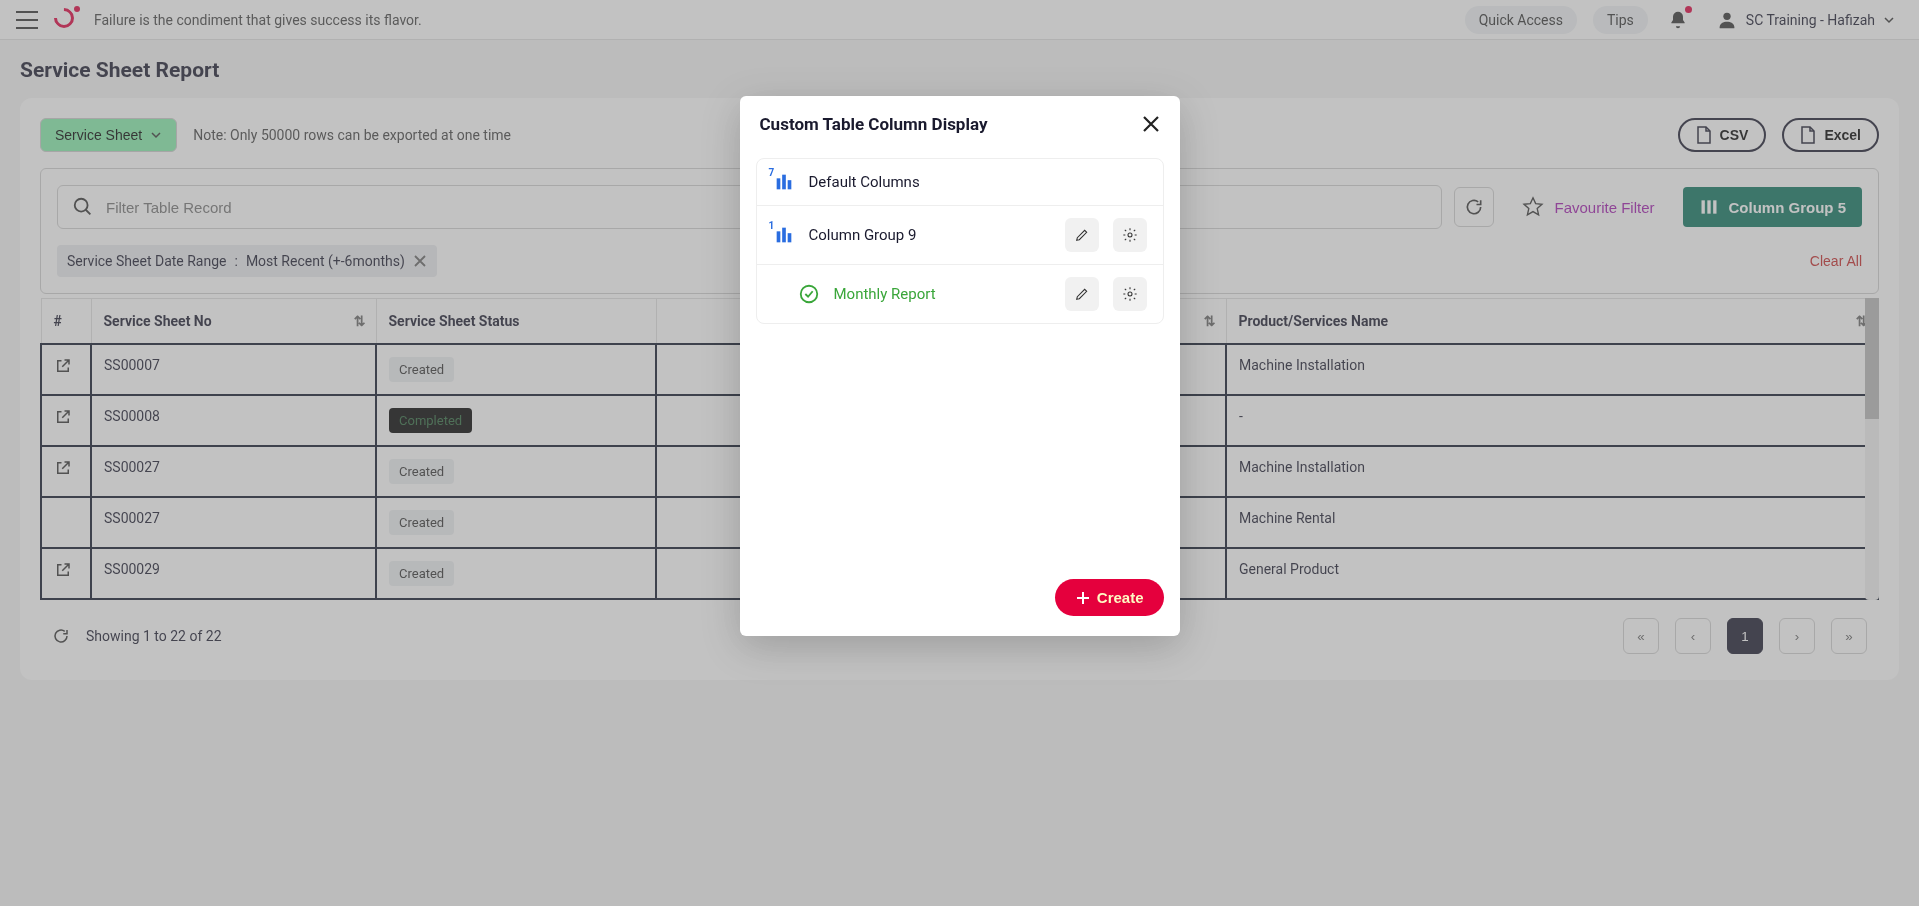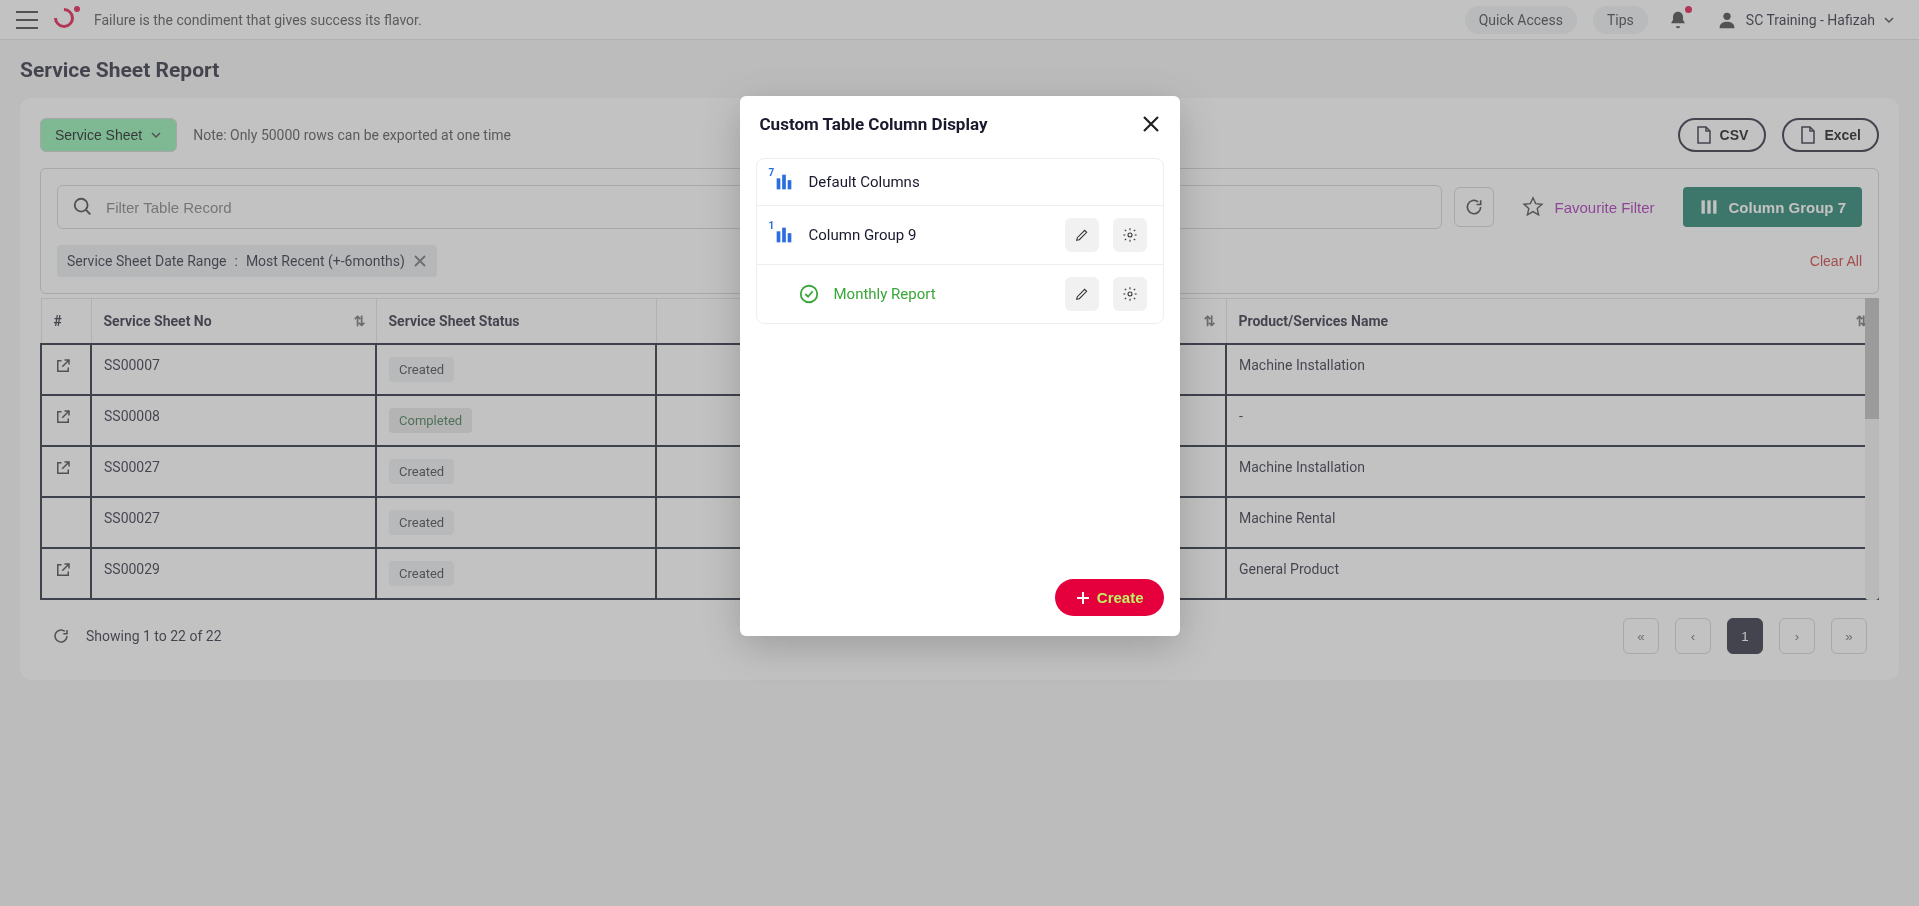--- a/index.html
+++ b/index.html
@@ -39,21 +39,21 @@
 .filter-chip .x { cursor: pointer; color: #666; }
 .clear-all { margin-left: auto; color: #c62828; font-size: 14px; background: none; border: none; cursor: pointer; }
 
 .table { width: 100%; border-collapse: collapse; margin-top: 4px; }
 .table th { text-align: left; padding: 14px 12px; font-size: 14px; font-weight: 700; border: 1px solid #e0e0e0; background: #fff; position: relative; }
 .table td { padding: 12px 12px; font-size: 14px; border: 2px solid #0f172a; vertical-align: top; }
 .sort-icon { position: absolute; right: 10px; top: 50%; transform: translateY(-50%); color: #666; }
 .open-icon { color: #444; cursor: pointer; }
 .badge { display: inline-block; padding: 5px 10px; border-radius: 4px; font-size: 13px; }
 .badge-gray { background: #eceff1; color: #333; }
-.badge-green { background: #e5e5e5; color: #2e6b3f; }
+.badge-green { background: #000000; color: #2e6b3f; }
 .badge-purple { background: #d9d6f5; color: #4a3fb5; }
 
 .table-wrap { position: relative; }
 .vscroll { position: absolute; right: 0; top: 0; width: 14px; height: 100%; background: #f0f0f0; border-radius: 4px; }
 .vscroll-thumb { width: 100%; height: 40%; background: #b8b8b8; }
 
 .footer { display: flex; align-items: center; gap: 16px; padding: 18px 12px 6px; }
 .footer .reload { cursor: pointer; }
 .footer-text { font-size: 14px; flex: 1; }
 .pag-btn { width: 36px; height: 36px; border: 1px solid #d0d0d0; border-radius: 6px; display: flex; align-items: center; justify-content: center; background: #fff; cursor: pointer; color: #666; }
@@ -69,21 +69,21 @@
 .modal-search { border: 1px solid #e6e6e6; border-radius: 6px; padding: 12px 14px; margin-bottom: 14px; background: #fafafa; }
 .modal-search input { border: none; outline: none; background: transparent; width: 100%; font-size: 15px; }
 .group-list { border: 1px solid #eee; border-radius: 8px; overflow: hidden; }
 .group-item { display: flex; align-items: center; gap: 14px; padding: 12px 16px; border-bottom: 1px solid #eee; }
 .group-item:last-child { border-bottom: none; margin-left: 25px; }
 .group-icon { position: relative; width: 22px; height: 22px; }
 .group-name { flex: 1; font-size: 15px; }
 .group-name.active { color: #3aa63a; }
 .mini-btn { width: 34px; height: 34px; background: #f1f1f1; border-radius: 6px; display: flex; align-items: center; justify-content: center; cursor: pointer; }
 .modal-foot { padding: 8px 16px 20px; display: flex; justify-content: flex-end; }
-.create-btn { background: #e5003d; color: #bef264; border: none; border-radius: 22px; padding: 10px 20px; font-size: 15px; font-weight: 600; display: flex; align-items: center; gap: 6px; cursor: pointer; }
+.create-btn { background: #e5003d; color: #fef9c3; border: none; border-radius: 22px; padding: 10px 20px; font-size: 15px; font-weight: 600; display: flex; align-items: center; gap: 6px; cursor: pointer; }
 
 svg { display: block; }
 </style>
 </head>
 <body>
 
 <div class="topbar">
   <div class="hamburger">
     <svg width="22" height="18" viewBox="0 0 22 18">
         <path d="M0 1h22M0 9h22M0 17h22" stroke="#333" stroke-width="2"></path>
@@ -162,21 +162,21 @@
               <path d="M12 2l2.9 6.3 6.9.7-5.2 4.7 1.5 6.8L12 17l-6.1 3.5 1.5-6.8L2.2 9l6.9-.7z" fill="none" stroke="#333" stroke-width="1.5"></path>
             </svg>
           <span>Favourite Filter</span>
         </button>
         <button class="col-group-btn">
           <svg width="20" height="20" viewBox="0 0 24 24">
               <rect x="3" y="4" width="4" height="16" fill="#fff"></rect>
               <rect x="10" y="4" width="4" height="16" fill="#fff"></rect>
               <rect x="17" y="4" width="4" height="16" fill="#fff"></rect>
             </svg>
-          <span>Column Group 7</span>
+          <span>Column Group 5</span>
         </button>
       </div>
       <div class="filter-row2">
         <div class="filter-chip">
           <span>Service Sheet Date Range</span>
           <span>:</span>
           <span>Most Recent (+-6months)</span>
           <span class="x">
             <svg width="14" height="14" viewBox="0 0 14 14">
                 <path d="M2 2l10 10M12 2L2 12" stroke="#666" stroke-width="1.8"></path>

